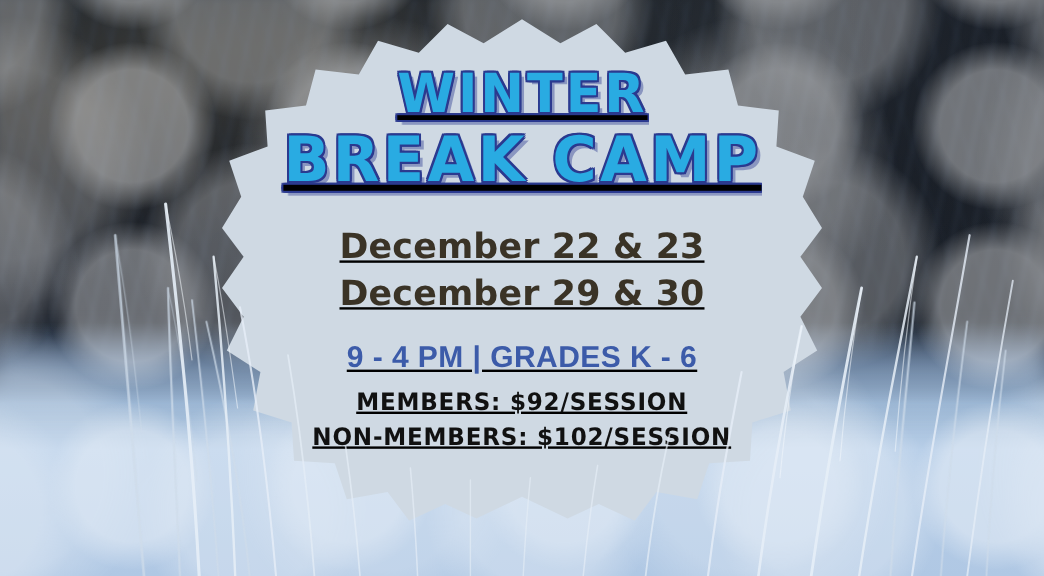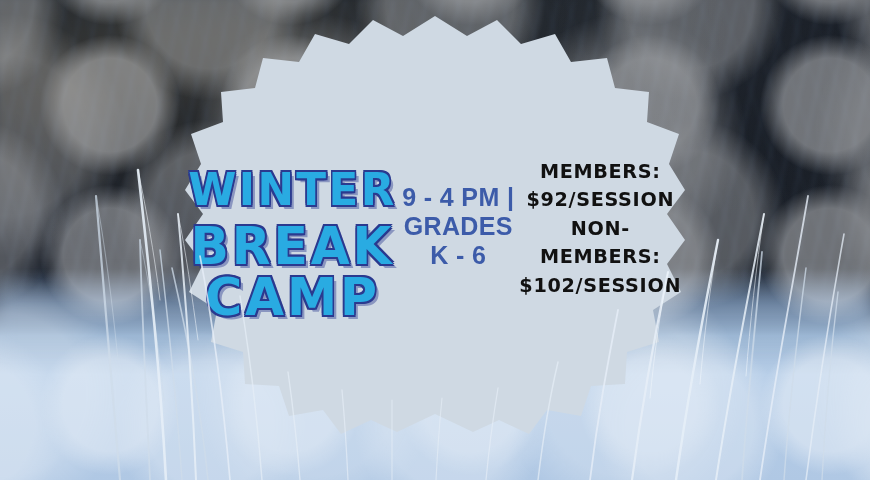--- a/index.html
+++ b/index.html
@@ -60,22 +60,23 @@
   .grass{position:absolute;inset:0;pointer-events:none;}
   .grass svg{position:absolute;left:0;top:0;}
 
   
   .badge-wrap{
     position:absolute;left:185px;top:14px;width:500px;height:420px;
   }
   .badge-wrap svg.badge{position:absolute;left:0;top:0;}
   .badge-content{
     position:absolute;left:0;top:0;width:500px;height:420px;
-    display:flex;flex-direction:row;align-items:center;
+    display:flex;flex-direction:column;align-items:center;
     text-align:center;
+    text-decoration:underline;
   }
 
   .title-block{margin-top:42px;}
   .t-line{
     font-family:"DejaVu Sans","Liberation Sans",sans-serif;
     font-weight:700;
     color:#29ABE2;
     letter-spacing:.055em;
     line-height:.98;
     text-shadow:
@@ -90,21 +91,21 @@
   .t-line.l2{font-size:52px;margin-top:9px;}
 
   .dates{margin-top:26px;}
   .date-line{
     font-family:"DejaVu Sans","Liberation Sans",sans-serif;
     font-size:29px;font-weight:700;color:#3A3326;
     line-height:1.33;letter-spacing:.005em;
   }
 
   .schedule{
-    margin-top:5px;
+    margin-top:21px;
     font-family:"Liberation Sans","DejaVu Sans",sans-serif;
     font-size:25px;font-weight:700;color:#3C5BA9;
     letter-spacing:.015em;
   }
 
   .prices{margin-top:8px;}
   .price-line{
     font-family:"DejaVu Sans","Liberation Sans",sans-serif;
     font-size:20px;font-weight:700;color:#111111;
     letter-spacing:.035em;line-height:1.42;
@@ -144,20 +145,24 @@
                 250,400 212,418 186,406 156,420 138,396 104,402 94,372 60,370 58,338 26,328 32,296 4,278 18,250 0,226
                 18,200 0,176 16,150 6,120 38,108 36,78 70,74 78,44 114,48 130,20 164,30 188,6 218,22"></polygon>
     </svg>
 
     <div class="badge-content">
       <div class="title-block">
         <div class="t-line l1">WINTER</div>
         <div class="t-line l2">BREAK CAMP</div>
       </div>
 
+      <div class="dates">
+        <div class="date-line">December 22 &amp; 23</div>
+        <div class="date-line">December 29 &amp; 30</div>
+      </div>
 
       <div class="schedule">9 - 4 PM | GRADES K - 6</div>
 
       <div class="prices">
         <div class="price-line">MEMBERS: $92/SESSION</div>
         <div class="price-line">NON-MEMBERS: $102/SESSION</div>
       </div>
     </div>
   </div>
 

